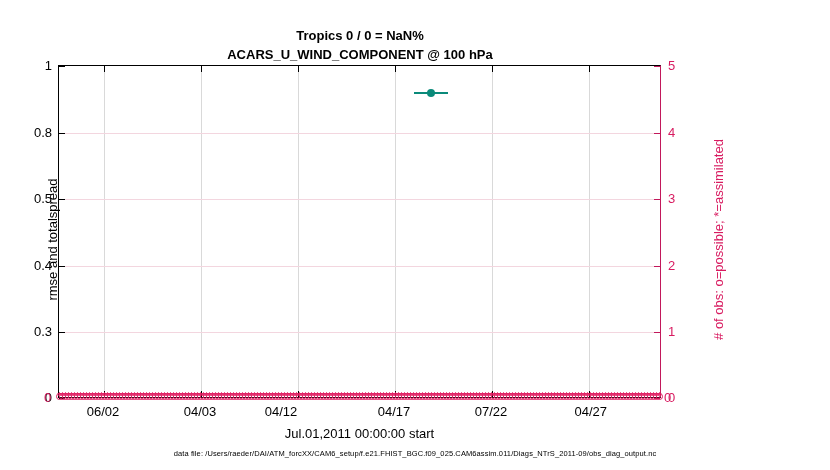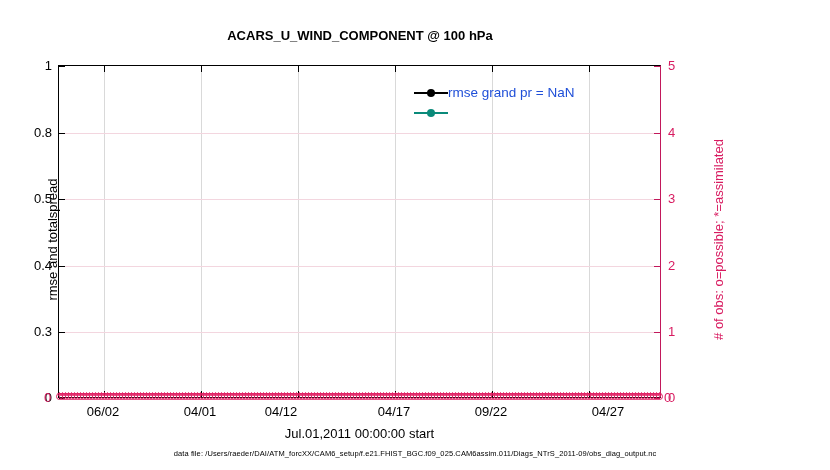--- a/index.html
+++ b/index.html
@@ -235,20 +235,21 @@
     font-size: 7.5px;
     color: #000;
     white-space: pre;
     letter-spacing: 0.1px;
   }
 </style>
 </head>
 <body>
 
 <div id="title-block">
+  <div class="title-line">Tropics 0 / 0 = NaN%</div>
   <div class="title-line">ACARS_U_WIND_COMPONENT @ 100 hPa</div>
 </div>
 
 <div id="plot-area">
 
   <div class="gridline-v" style="left:45px;"></div>
   <div class="gridline-v" style="left:142px;"></div>
   <div class="gridline-v" style="left:239px;"></div>
   <div class="gridline-v" style="left:336px;"></div>
   <div class="gridline-v" style="left:433px;"></div>
@@ -687,27 +688,20 @@
       <span class="obs-mark" style="left: 590px;">*</span>
       <span class="obs-circle" style="left: 594px;"></span>
       <span class="obs-mark" style="left: 593px;">*</span>
       <span class="obs-circle" style="left: 597px;"></span>
       <span class="obs-mark" style="left: 596px;">*</span>
     </div>
 
   <div id="legend" style="left:355px; top:17px;">
     <div class="legend-row">
       <span class="legend-mark">
-        <span class="legend-line" style="background:#000000;"></span>
-        <span class="legend-dot" style="background:#000000;"></span>
-      </span>
-      <span class="legend-text">rmse grand pr = NaN</span>
-    </div>
-    <div class="legend-row">
-      <span class="legend-mark">
         <span class="legend-line" style="background:#0a8a7a;"></span>
         <span class="legend-dot" style="background:#0a8a7a;"></span>
       </span>
     </div>
   </div>
 </div>
 
 <div class="ytick-left-txt" style="left:6px;  top:58px;">1</div>
 <div class="ytick-left-txt" style="left:6px;  top:124.6px;">0.8</div>
 <div class="ytick-left-txt" style="left:6px;  top:191.2px;">0.5</div>
@@ -718,25 +712,25 @@
 <div class="ytick-right-txt" style="left:668px; top:58px;">5</div>
 <div class="ytick-right-txt" style="left:668px; top:124.6px;">4</div>
 <div class="ytick-right-txt" style="left:668px; top:191.2px;">3</div>
 <div class="ytick-right-txt" style="left:668px; top:257.8px;">2</div>
 <div class="ytick-right-txt" style="left:668px; top:324.4px;">1</div>
 <div class="ytick-right-txt" style="left:668px; top:389.6px;">0</div>
 
 <div class="end-zero" style="left:44px;  top:389.6px;">0</div>
 
 <div class="xtick-txt" style="left:68px;  top:404px;">06/02</div>
-<div class="xtick-txt" style="left:165px; top:404px;">04/01</div>
+<div class="xtick-txt" style="left:165px; top:404px;">04/03</div>
 <div class="xtick-txt" style="left:246px; top:404px;">04/12</div>
 <div class="xtick-txt" style="left:359px; top:404px;">04/17</div>
-<div class="xtick-txt" style="left:456px; top:404px;">09/22</div>
-<div class="xtick-txt" style="left:573px; top:404px;">04/27</div>
+<div class="xtick-txt" style="left:456px; top:404px;">07/22</div>
+<div class="xtick-txt" style="left:537px; top:404px;text-align:right;">04/27</div>
 
 <div id="ylabel-rot">rmse and totalspread</div>
 <div id="ylabel-rot-right"># of obs: o=possible; *=assimilated</div>
 <div id="xlabel">Jul.01,2011 00:00:00 start</div>
 
 <div id="datafile">data file: /Users/raeder/DAI/ATM_forcXX/CAM6_setup/f.e21.FHIST_BGC.f09_025.CAM6assim.011/Diags_NTrS_2011-09/obs_diag_output.nc</div>
 
 <div class="end-zero" style="left: 664px; top: 389.6px;">0</div>
 
 </body></html>

